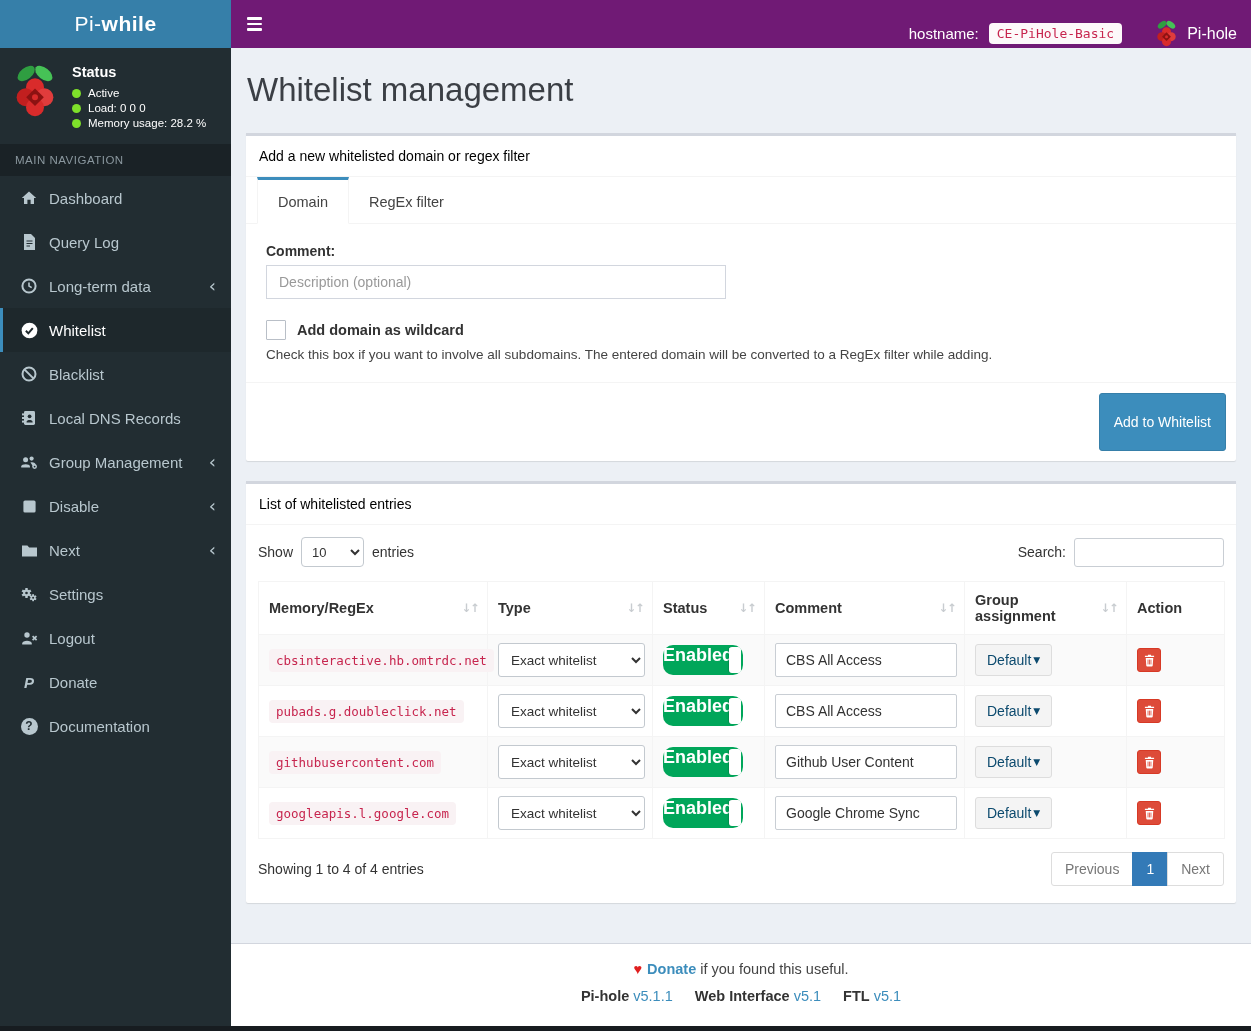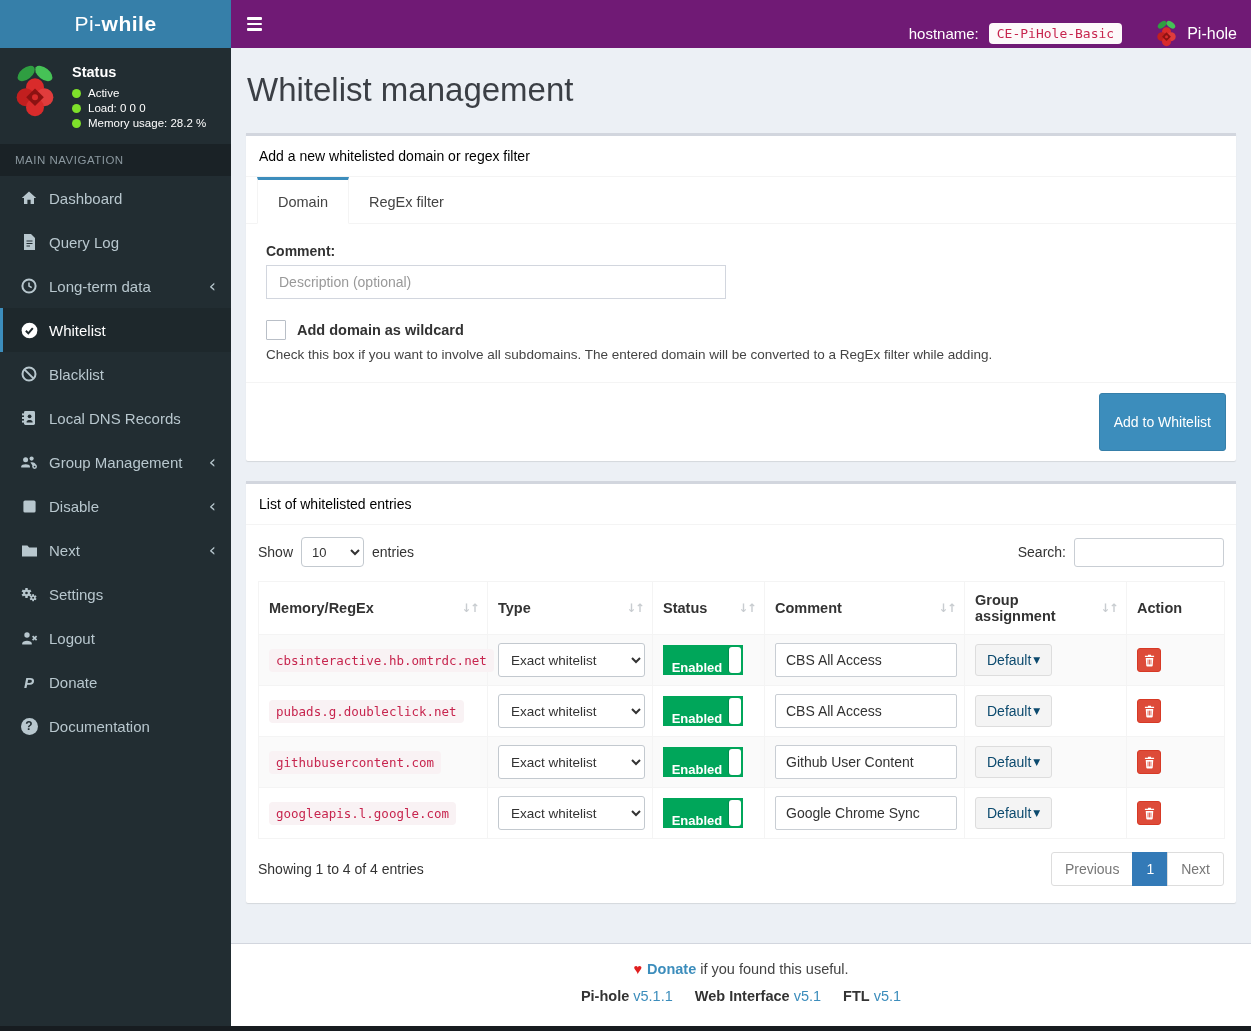--- a/index.html
+++ b/index.html
@@ -76,21 +76,21 @@
   .search-input { width:150px; height:29px; border:1px solid #c9ced4; border-radius:3px; padding:4px 8px; font-size:13.5px; font-family:inherit; outline:none; }
 
   table.wl { width:100%; border-collapse:collapse; table-layout:fixed; margin-top:14px; border:1px solid #f4f4f4; }
   .wl th { text-align:left; font-weight:700; font-size:14.5px; color:#333; padding:10px 8px 10px 10px; border-right:1px solid #f4f4f4; border-bottom:1px solid #f4f4f4; cursor:pointer; }
   .wl th .th-inner { display:flex; align-items:center; justify-content:space-between; }
   .sort-icon { color:#c8ccd0; font-size:11.5px; letter-spacing:-1px; font-family:"DejaVu Sans",sans-serif; }
   .wl td { padding:8px 10px; border-right:1px solid #f4f4f4; border-top:1px solid #f4f4f4; vertical-align:middle; }
   .wl tbody tr:nth-child(odd) { background:#fafafa; }
   .code-badge { font-family:"DejaVu Sans Mono","Liberation Mono",monospace; font-size:12.5px; color:#c7254e; background:#f9f2f4; padding:4px 7px; border-radius:4px; white-space:nowrap; }
   .type-select { width:147px; height:34px; border:1px solid #c3c9cf; border-radius:3px; font-size:13.5px; color:#333; padding:2px 8px; font-family:inherit; background:#fff; }
-  .toggle { position:relative; width:80px; height:30px; background:#00a65a; border-radius:0; color:#fff; font-weight:700; font-size:13px; display:flex; align-items:flex-end; cursor:pointer; }
+  .toggle { position:relative; width:80px; height:30px; background:#00a65a; border-radius:10px; color:#fff; font-weight:700; font-size:18px; display:flex; align-items:flex-start; cursor:pointer; }
   .toggle .t-label { flex:1; text-align:center; padding-right:12px; }
   .toggle .knob { position:absolute; right:2px; top:2px; bottom:2px; width:12px; background:#fff; border-radius:3px; box-shadow:-1px 0 1px rgba(0,0,0,.15); }
   .comment-input { width:182px; height:34px; border:1px solid #c9ced4; border-radius:2px; padding:5px 10px; font-size:14px; color:#333; font-family:inherit; }
   .btn-default { background:#f4f4f4; border:1px solid #ddd; color:#0c4a6e; font-size:14px; padding:7px 11px; border-radius:3px; cursor:pointer; font-family:inherit; display:inline-flex; align-items:center; gap:2px; }
   .caret { font-size:9px; line-height:1; font-family:"DejaVu Sans",sans-serif; }
   .btn-delete { width:24px; height:24px; background:#dd4b39; border:1px solid #d73925; border-radius:3px; display:inline-flex; align-items:center; justify-content:center; cursor:pointer; }
 
   .table-foot { display:flex; align-items:center; justify-content:space-between; margin-top:13px; }
   .info-text { font-size:14px; color:#333; }
   .pagination { display:flex; }

